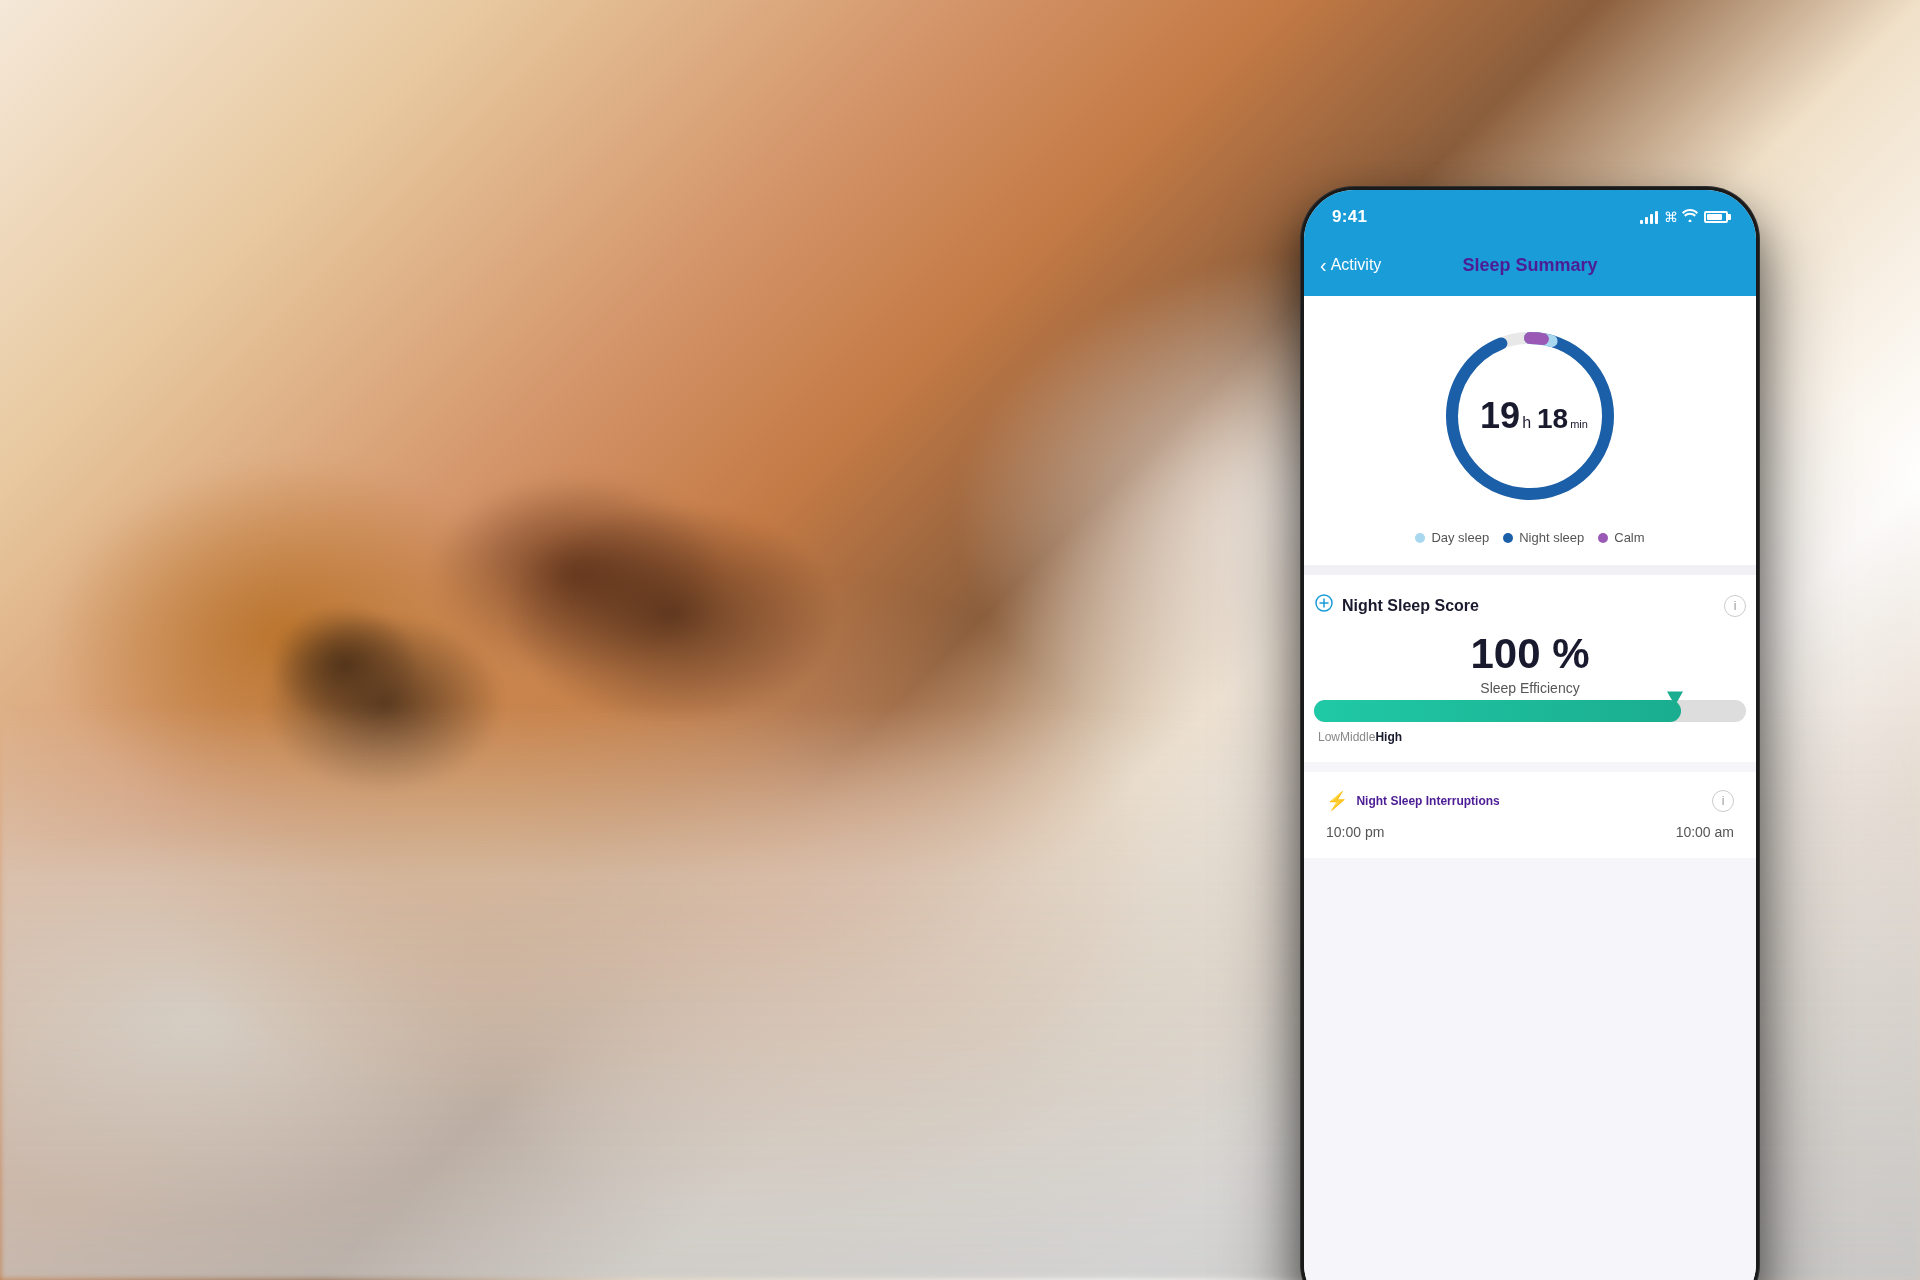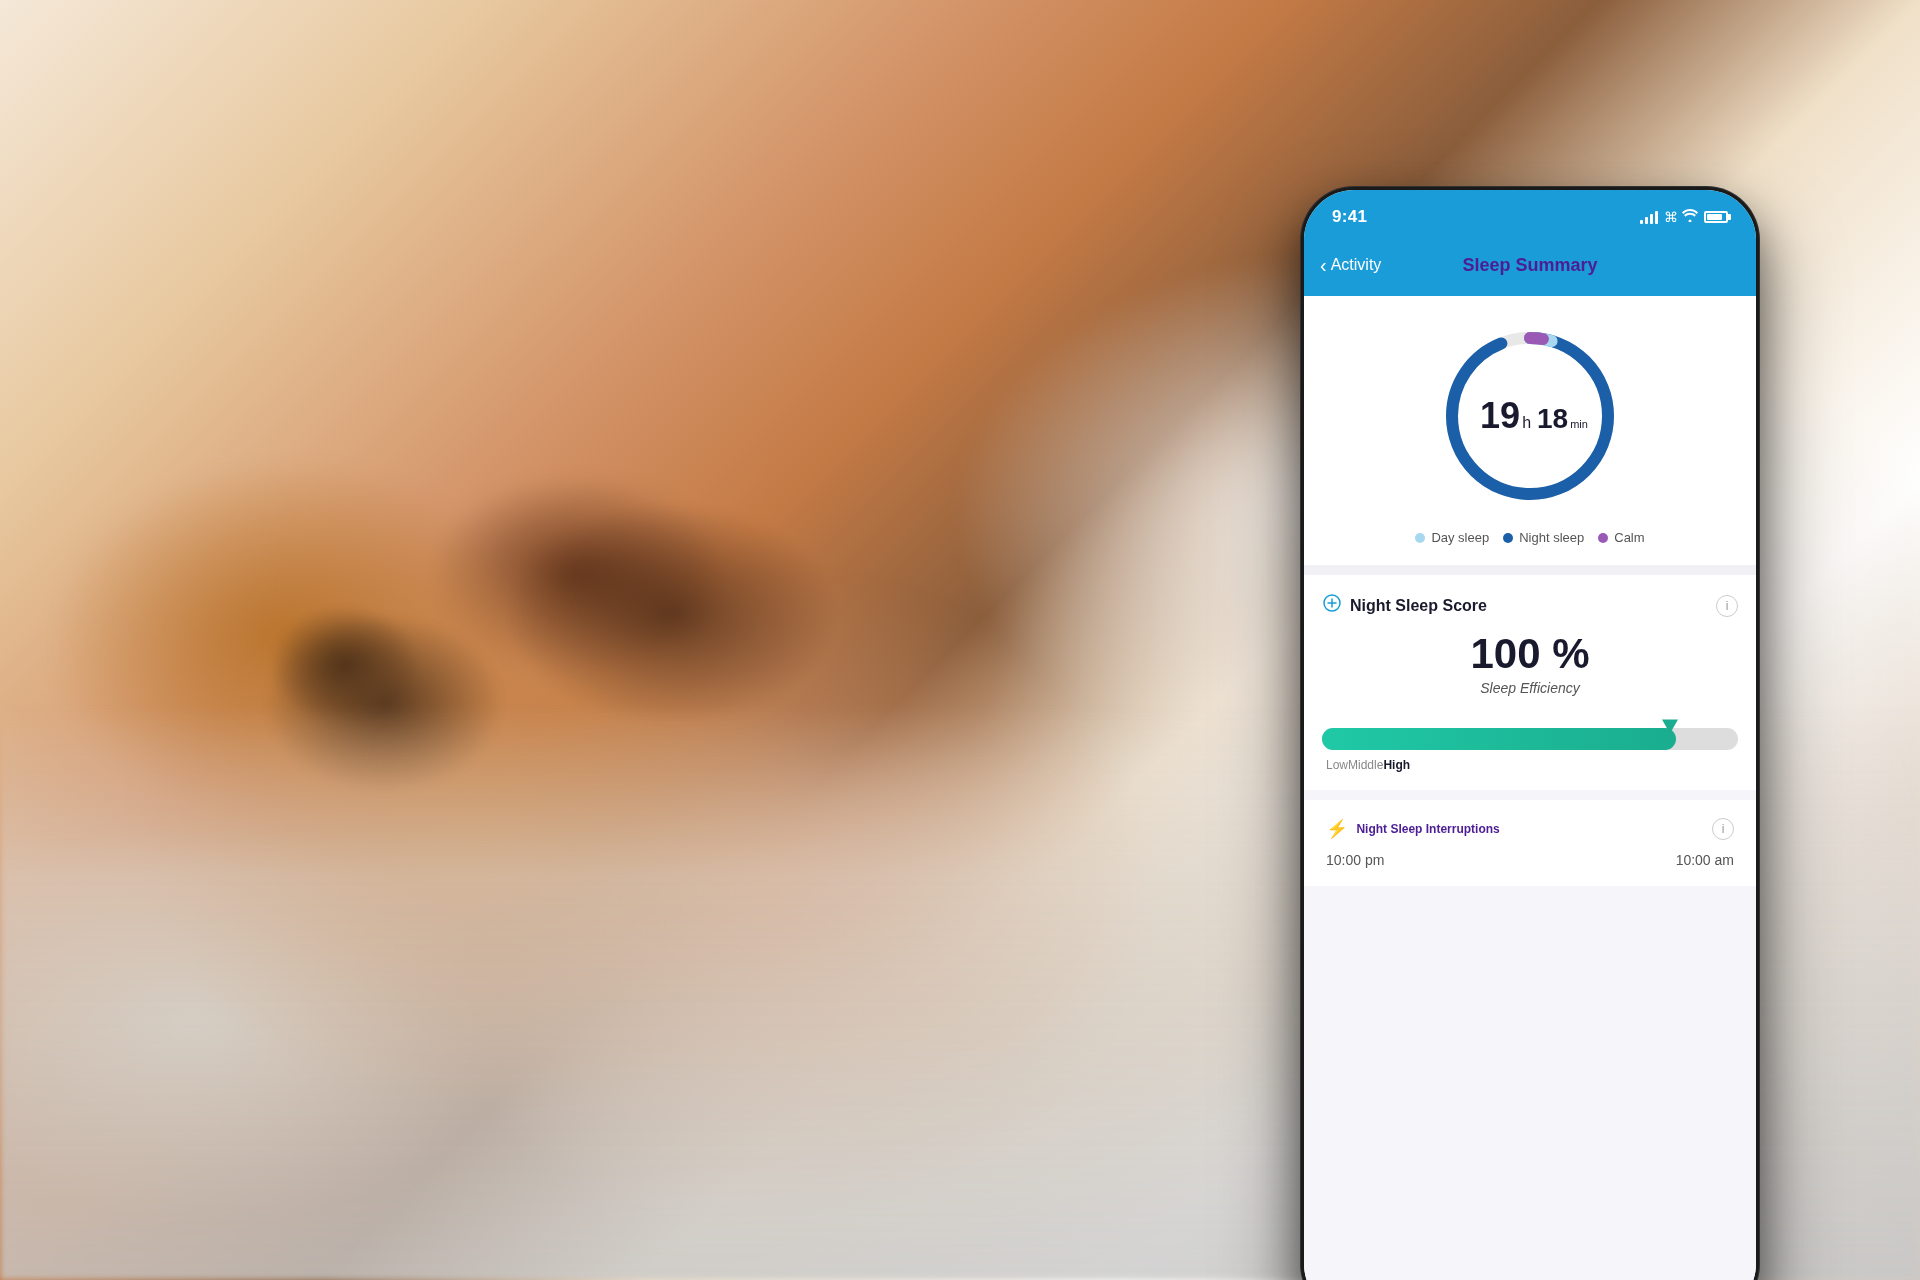--- a/index.html
+++ b/index.html
@@ -340,21 +340,21 @@
 
     
     .divider {
       height: 10px;
       background: #f0f0f5;
     }
 
     
     .score-card {
       background: white;
-      padding: 18px 18px;
+      padding: 18px 10px;
       margin-bottom: 0;
     }
 
     .score-card-header {
       display: flex;
       align-items: center;
       justify-content: space-between;
       margin-bottom: 12px;
     }
 
@@ -394,22 +394,21 @@
       font-weight: 700;
       color: #1a1a2e;
       text-align: center;
     }
 
     .score-label {
       font-size: 14px;
       color: #555;
       text-align: center;
       margin-top: 2px;
-      margin-bottom: 32px;
-      font-style: italic;
+      margin-bottom: 4px;
     }
 
     
     .progress-track {
       height: 22px;
       background: #ddd;
       border-radius: 11px;
       position: relative;
       margin-bottom: 8px;
       overflow: visible;

